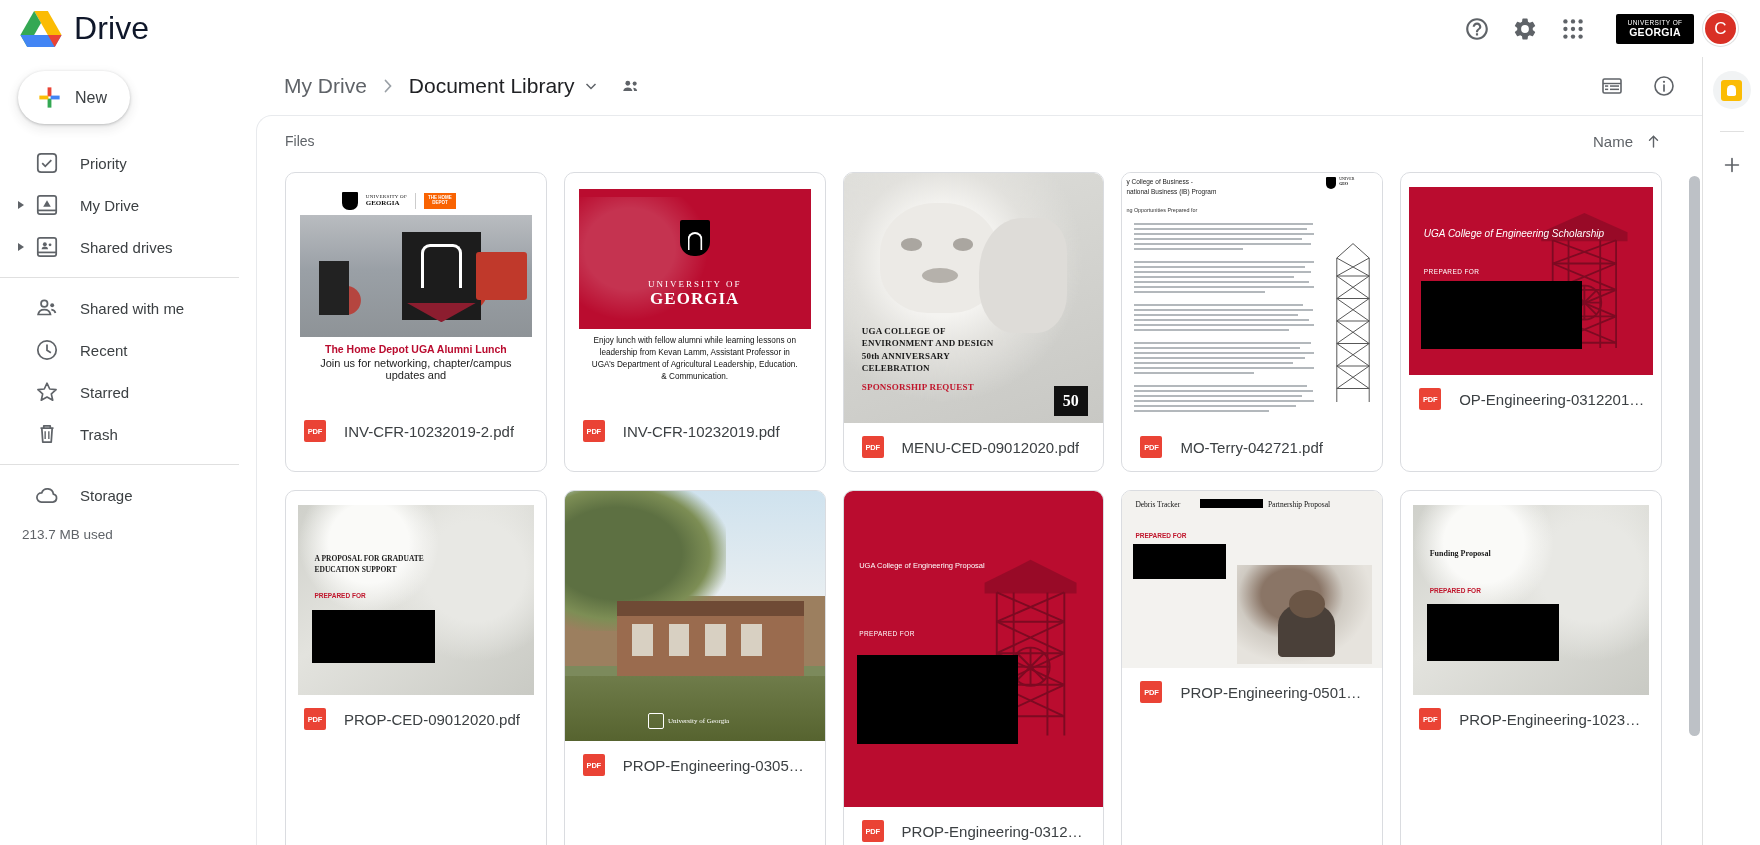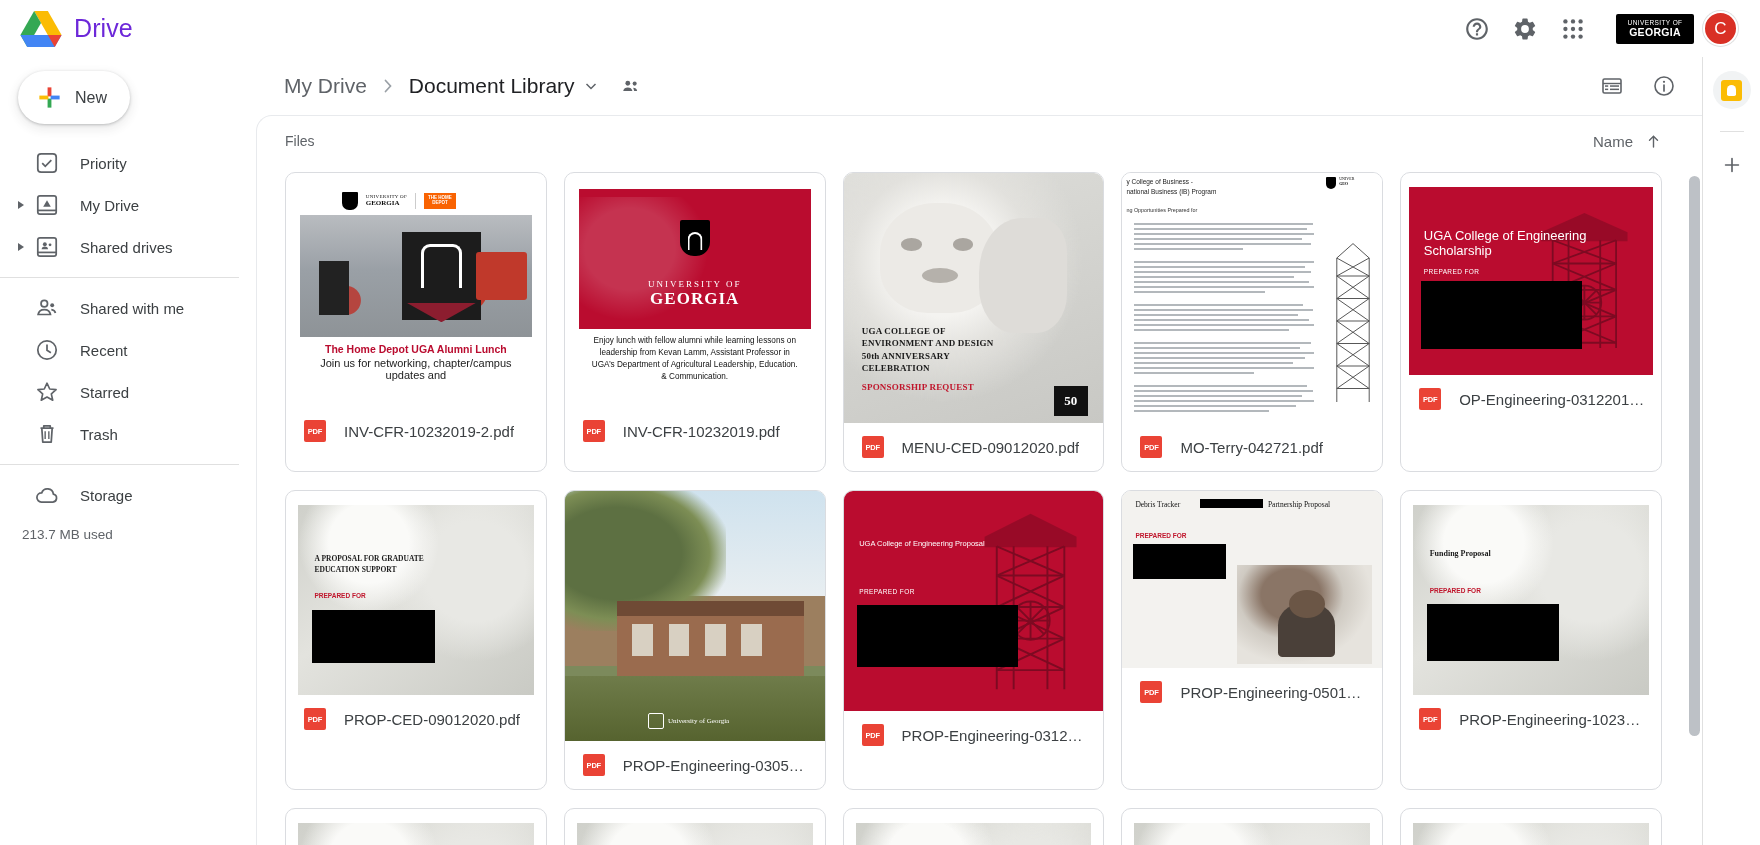--- a/index.html
+++ b/index.html
@@ -11,21 +11,21 @@
   }
   body { position: relative; }
 
   
   #app-header {
     height: 57px; display: flex; align-items: center;
     background: #fff; position: relative; z-index: 5;
   }
   .brand { display: flex; align-items: center; width: 264px; padding-left: 20px; gap: 12px; }
   .drive-logo { width: 42px; height: 36px; flex: none; }
-  .brand-name { font-size: 25px; color: #6d28d9; letter-spacing: .1px; }
+  .brand-name { font-size: 32px; color: #0f172a; letter-spacing: .1px; }
 
   .search-wrap { flex: none; width: 750px; margin-left: 0; }
   .search-box {
     height: 52px; background: #f1f3f4; border-radius: 8px;
     display: flex; align-items: center; padding: 0 14px 0 18px; gap: 18px;
   }
   .search-box .mag { width: 24px; height: 24px; flex: none; }
   .search-input {
     flex: 1; border: none; outline: none; background: transparent;
     font-size: 17px; color: #202124; font-family: inherit;
@@ -467,21 +467,21 @@
               <div style="position:absolute;left:42%;top:26%;width:8%;height:5%;background:#aaa6a0;border-radius:50%;"></div>
               <div style="position:absolute;left:30%;top:38%;width:14%;height:6%;background:#b5b1ab;border-radius:50%;"></div>
               <div style="position:absolute;left:52%;top:18%;width:34%;height:46%;background:#dedcd8;border-radius:48% 30% 34% 40%;"></div>
               <div style="position:absolute;left:7%;right:7%;bottom:12%;font-family:'Liberation Serif',serif;color:#1a1a1a;font-size:9px;line-height:1.35;font-weight:bold;letter-spacing:.2px;">
                 <div>UGA COLLEGE OF</div>
                 <div>ENVIRONMENT AND DESIGN</div>
                 <div>50th ANNIVERSARY</div>
                 <div>CELEBRATION</div>
                 <div style="color:#c0162c;margin-top:7px;">SPONSORSHIP REQUEST</div>
               </div>
-              <div style="position:absolute;right:6%;bottom:3%;width:34px;height:30px;background:#111;color:#fff;font-family:'Liberation Serif',serif;font-size:13px;font-weight:bold;display:flex;align-items:center;justify-content:center;">50</div>
+              <div style="position:absolute;right:6%;bottom:3%;width:34px;height:30px;background:#111;color:#fff;font-family:'Liberation Serif',serif;font-size:16px;font-weight:bold;display:flex;align-items:center;justify-content:center;">50</div>
             </div>
           </div>
           <div class="card-foot">
             <span class="pdf-badge">PDF</span>
             <span class="fname">MENU-CED-09012020.pdf</span>
           </div>
         </div>
 
         <div class="card">
           <div class="thumb" style="margin:0;height:250px;background:#fff;">
@@ -558,21 +558,21 @@
                 <g stroke="#7d0a22" stroke-width="1.7" fill="none">
                   <path d="M20 26 L60 8 L100 26 L100 33 L20 33 Z" fill="#7d0a22" opacity=".55"></path>
                   <path d="M30 33 L30 135 M90 33 L90 135 M45 33 L45 135 M75 33 L75 135"></path>
                   <path d="M30 55 L90 55 M30 80 L90 80 M30 105 L90 105 M30 130 L90 130"></path>
                   <path d="M30 33 L90 55 M90 33 L30 55 M30 55 L90 80 M90 55 L30 80
                            M30 80 L90 105 M90 80 L30 105 M30 105 L90 130 M90 105 L30 130"></path>
                   <circle cx="60" cy="92" r="16"></circle>
                   <path d="M44 92 L76 92 M60 76 L60 108 M49 81 L71 103 M71 81 L49 103"></path>
                 </g>
               </svg>
-              <div style="position:absolute;left:6%;top:22%;color:#fff;font-size:13px;">UGA College of Engineering Scholarship</div>
+              <div style="position:absolute;left:6%;top:22%;color:#fff;font-size:10px;font-style:italic;">UGA College of Engineering Scholarship</div>
               <div class="redact" style="left:5%;top:50%;width:66%;height:36%;"></div>
               <div style="position:absolute;left:6%;top:43%;color:#fff;font-size:6.5px;letter-spacing:.4px;">PREPARED FOR</div>
             </div>
           </div>
           <div class="card-foot">
             <span class="pdf-badge">PDF</span>
             <span class="fname">OP-Engineering-03122019.pdf</span>
           </div>
         </div>
 
@@ -612,21 +612,21 @@
               </div>
             </div>
           </div>
           <div class="card-foot">
             <span class="pdf-badge">PDF</span>
             <span class="fname">PROP-Engineering-0305201…</span>
           </div>
         </div>
 
         <div class="card">
-          <div class="thumb" style="margin:0;height:220px;">
+          <div class="thumb" style="margin:0;height:316px;">
             <div class="tb tb-uga-red">
               <svg viewBox="0 0 120 170" style="position:absolute;right:2%;top:3%;width:52%;height:92%">
                 <g stroke="#7d0a22" stroke-width="1.7" fill="none">
                   <path d="M20 30 L60 10 L100 30 L100 38 L20 38 Z" fill="#7d0a22" opacity=".55"></path>
                   <path d="M30 38 L30 165 M90 38 L90 165 M45 38 L45 165 M75 38 L75 165"></path>
                   <path d="M30 64 L90 64 M30 92 L90 92 M30 120 L90 120 M30 148 L90 148"></path>
                   <path d="M30 38 L90 64 M90 38 L30 64 M30 64 L90 92 M90 64 L30 92
                            M30 92 L90 120 M90 92 L30 120 M30 120 L90 148 M90 120 L30 148"></path>
                   <circle cx="60" cy="104" r="17"></circle>
                   <path d="M43 104 L77 104 M60 87 L60 121 M48 92 L72 116 M72 92 L48 116"></path>

